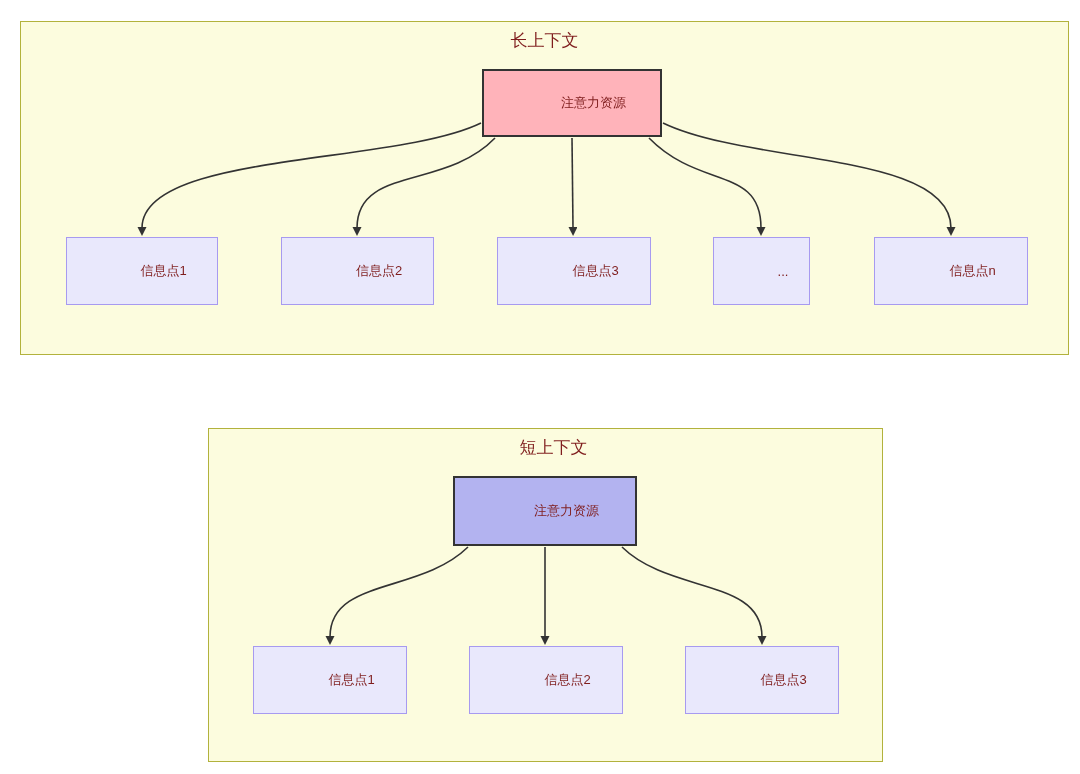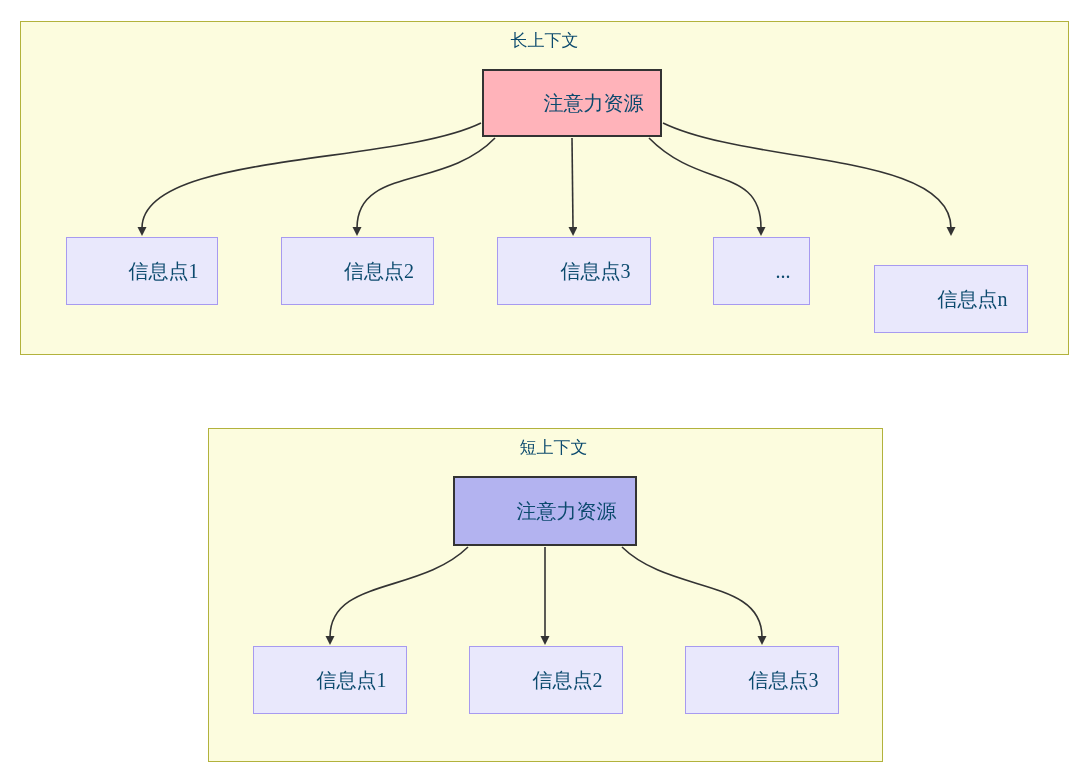--- a/index.html
+++ b/index.html
@@ -26,31 +26,31 @@
     position: absolute;
     left: 0; top: 0;
     z-index: 1;
     pointer-events: none;
   }
   .node {
     position: absolute;
     display: flex;
     align-items: center;
     justify-content: center;
-    font-size: 20px;
+    font-size: 13px;
     z-index: 2;
     padding-left: 43px;
   }
   .node-root { border: 2px solid; }
   .node-child { border: 1.5px solid; }
 </style>
 </head>
 <body>
 
-<div class="page" style="background-color: rgb(255, 255, 255); color: #0c4a6e; font-family: Liberation Serif, serif;">
+<div class="page" style="background-color: rgb(255, 255, 255); color: #7f1d1d;">
 
   <div class="panel" style="left: 20px; top: 21px; width: 1049px; height: 334px; background-color: rgb(252, 252, 222); border-color: rgb(178, 178, 60);"></div>
 
   <div class="panel" style="left: 208px; top: 428px; width: 675px; height: 334px; background-color: rgb(252, 252, 222); border-color: rgb(178, 178, 60);"></div>
 
   <svg class="edges" width="1080" height="774" viewBox="0 0 1080 774">
     <defs>
       <marker id="ah" markerWidth="10" markerHeight="10" refX="1" refY="4.5" orient="auto" markerUnits="userSpaceOnUse">
         <path d="M0,0 L9,4.5 L0,9 Z" style="fill: rgb(51, 51, 51);"></path>
       </marker>
@@ -72,21 +72,21 @@
   <div class="node node-root" style="left: 482px; top: 69px; width: 180px; height: 68px; background-color: rgb(255, 179, 186); border-color: rgb(51, 51, 51);">注意力资源</div>
 
   <div class="node node-child" style="left: 66px; top: 237px; width: 152px; height: 68px; background-color: rgb(233, 232, 252); border-color: rgb(167, 154, 240);">信息点1</div>
 
   <div class="node node-child" style="left: 281px; top: 237px; width: 153px; height: 68px; background-color: rgb(233, 232, 252); border-color: rgb(167, 154, 240);">信息点2</div>
 
   <div class="node node-child" style="left: 497px; top: 237px; width: 154px; height: 68px; background-color: rgb(233, 232, 252); border-color: rgb(167, 154, 240);">信息点3</div>
 
   <div class="node node-child" style="left: 713px; top: 237px; width: 97px; height: 68px; background-color: rgb(233, 232, 252); border-color: rgb(167, 154, 240);">...</div>
 
-  <div class="node node-child" style="left: 874px; top: 237px; width: 154px; height: 68px; background-color: rgb(233, 232, 252); border-color: rgb(167, 154, 240); margin-top: 28px;">信息点n</div>
+  <div class="node node-child" style="left: 874px; top: 237px; width: 154px; height: 68px; background-color: rgb(233, 232, 252); border-color: rgb(167, 154, 240);">信息点n</div>
 
   <div class="panel-title" style="left:208px; top:436px; width:675px;padding-left:16px;">短上下文</div>
 
   <div class="node node-root" style="left: 453px; top: 476px; width: 184px; height: 70px; background-color: rgb(179, 179, 240); border-color: rgb(51, 51, 51);">注意力资源</div>
 
   <div class="node node-child" style="left: 253px; top: 646px; width: 154px; height: 68px; background-color: rgb(233, 232, 252); border-color: rgb(167, 154, 240);">信息点1</div>
 
   <div class="node node-child" style="left: 469px; top: 646px; width: 154px; height: 68px; background-color: rgb(233, 232, 252); border-color: rgb(167, 154, 240);">信息点2</div>
 
   <div class="node node-child" style="left: 685px; top: 646px; width: 154px; height: 68px; background-color: rgb(233, 232, 252); border-color: rgb(167, 154, 240);">信息点3</div>

